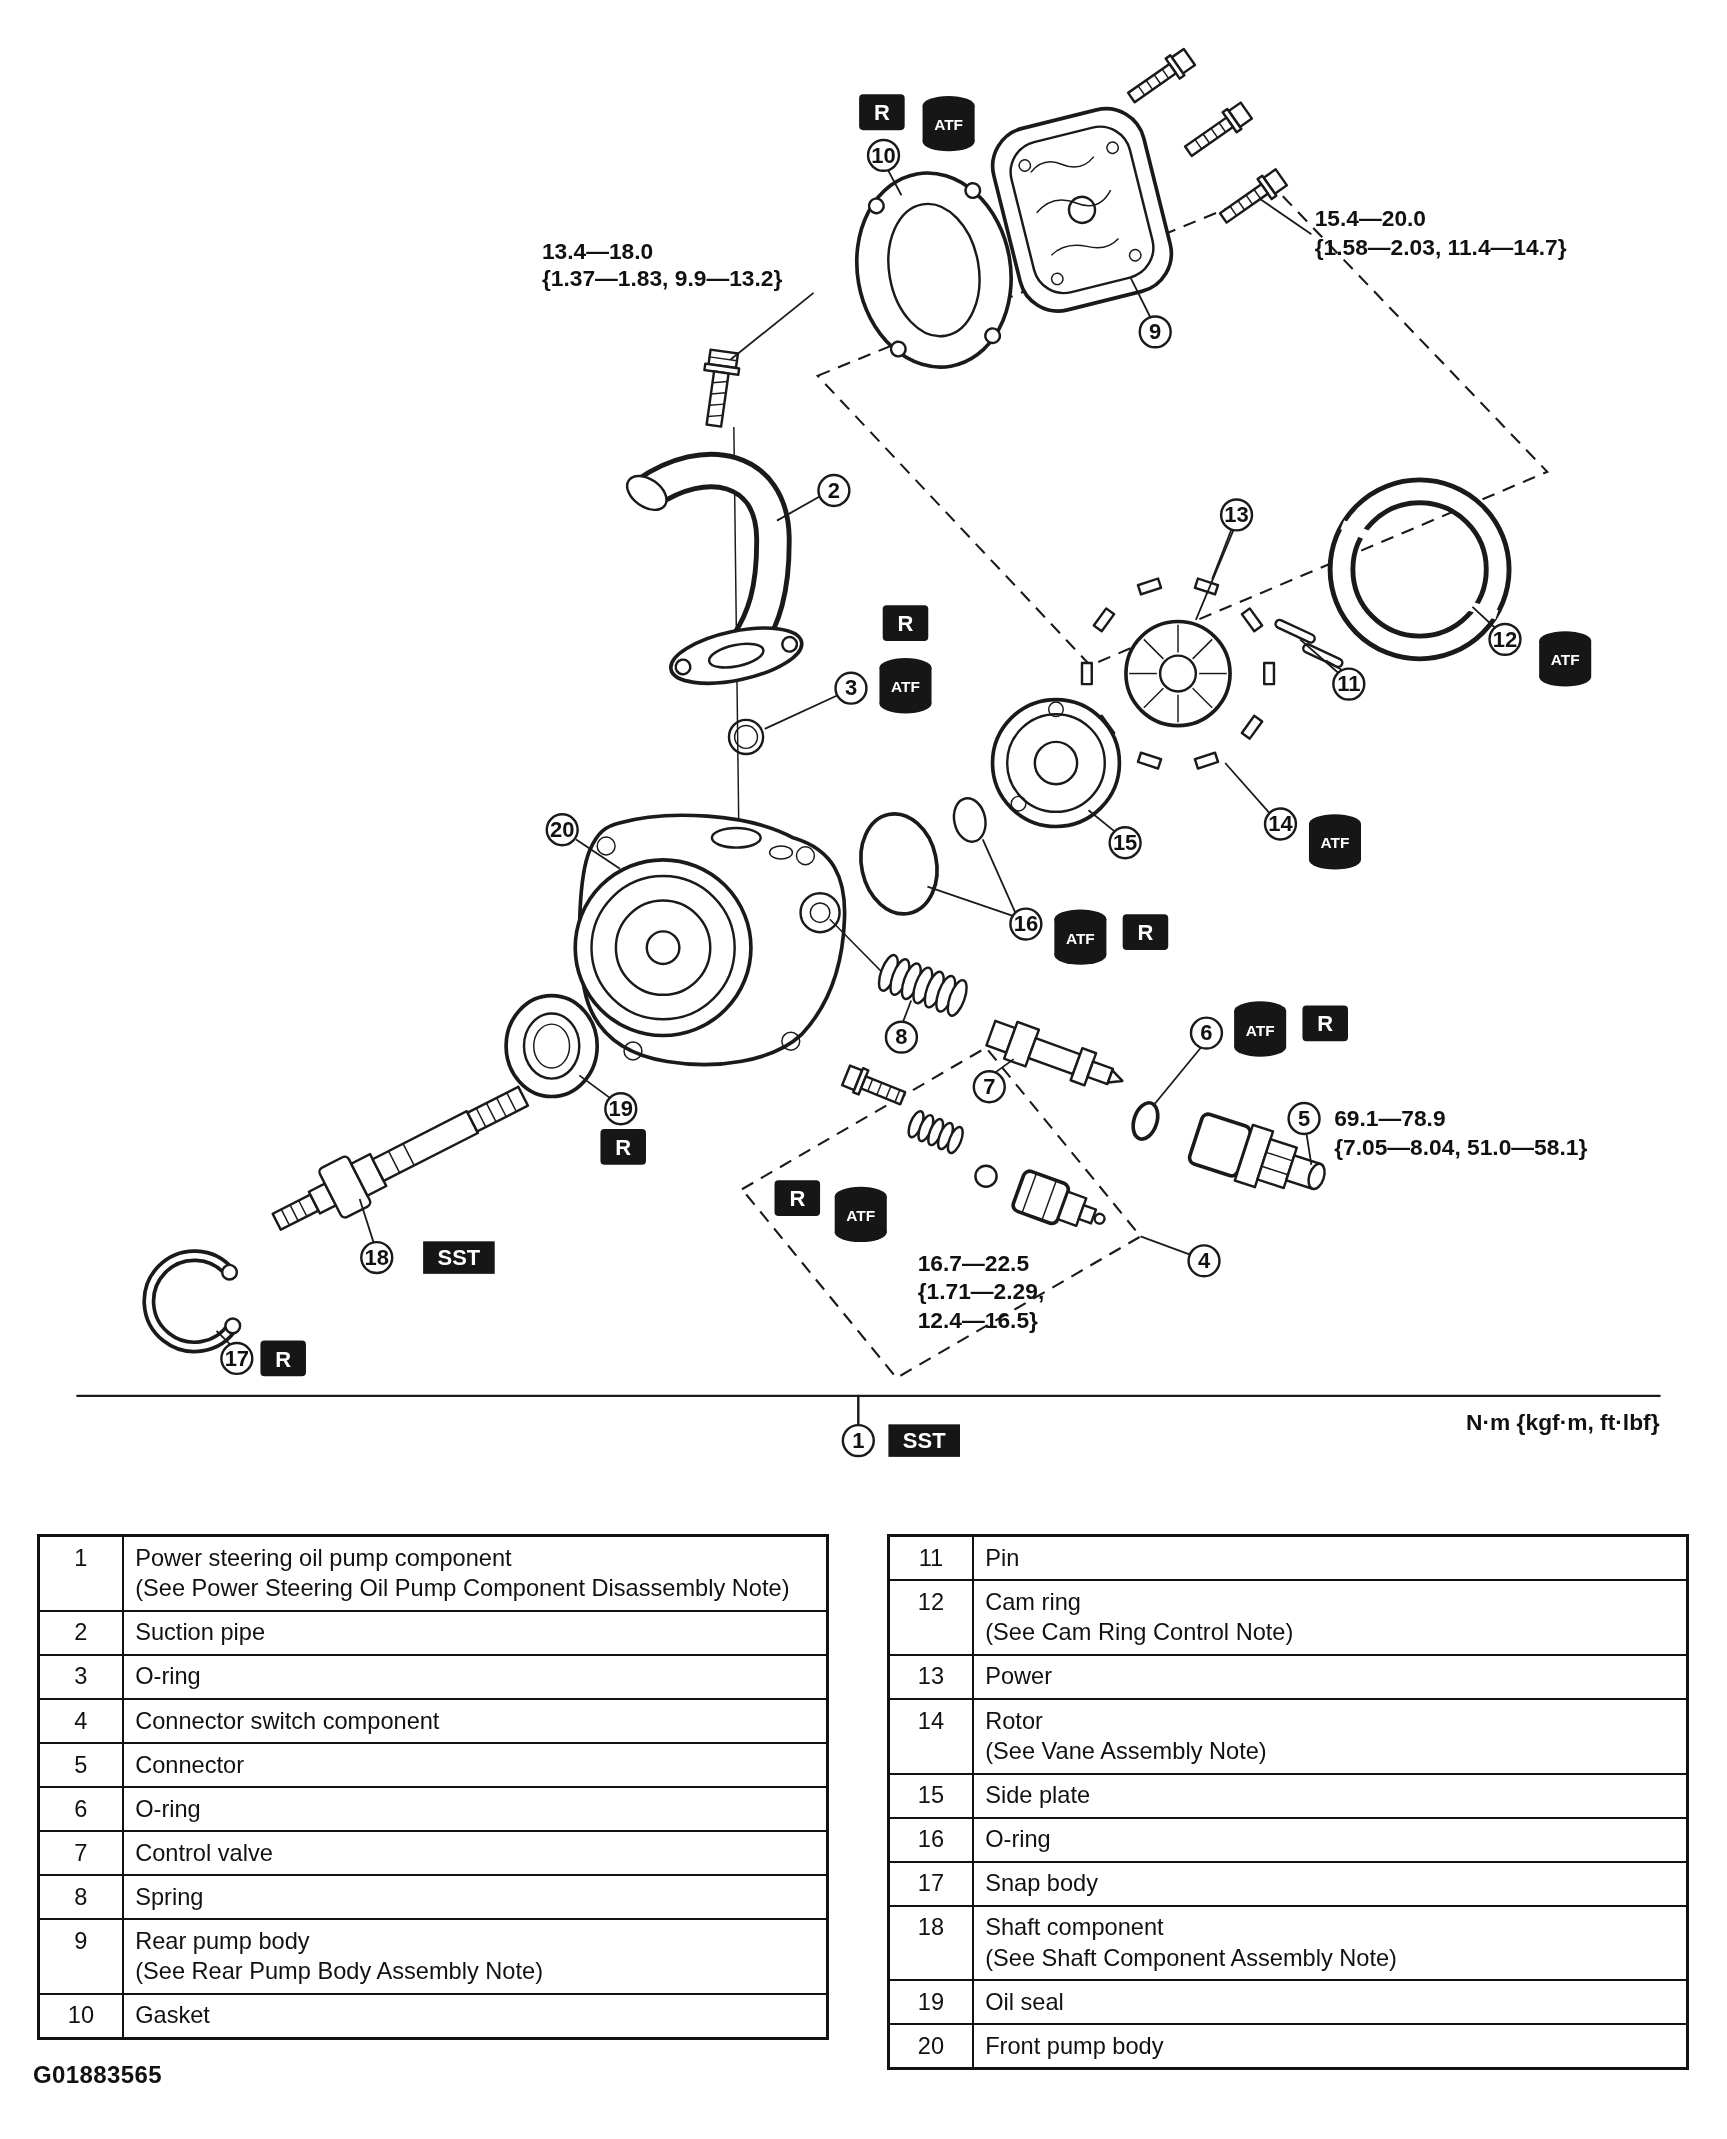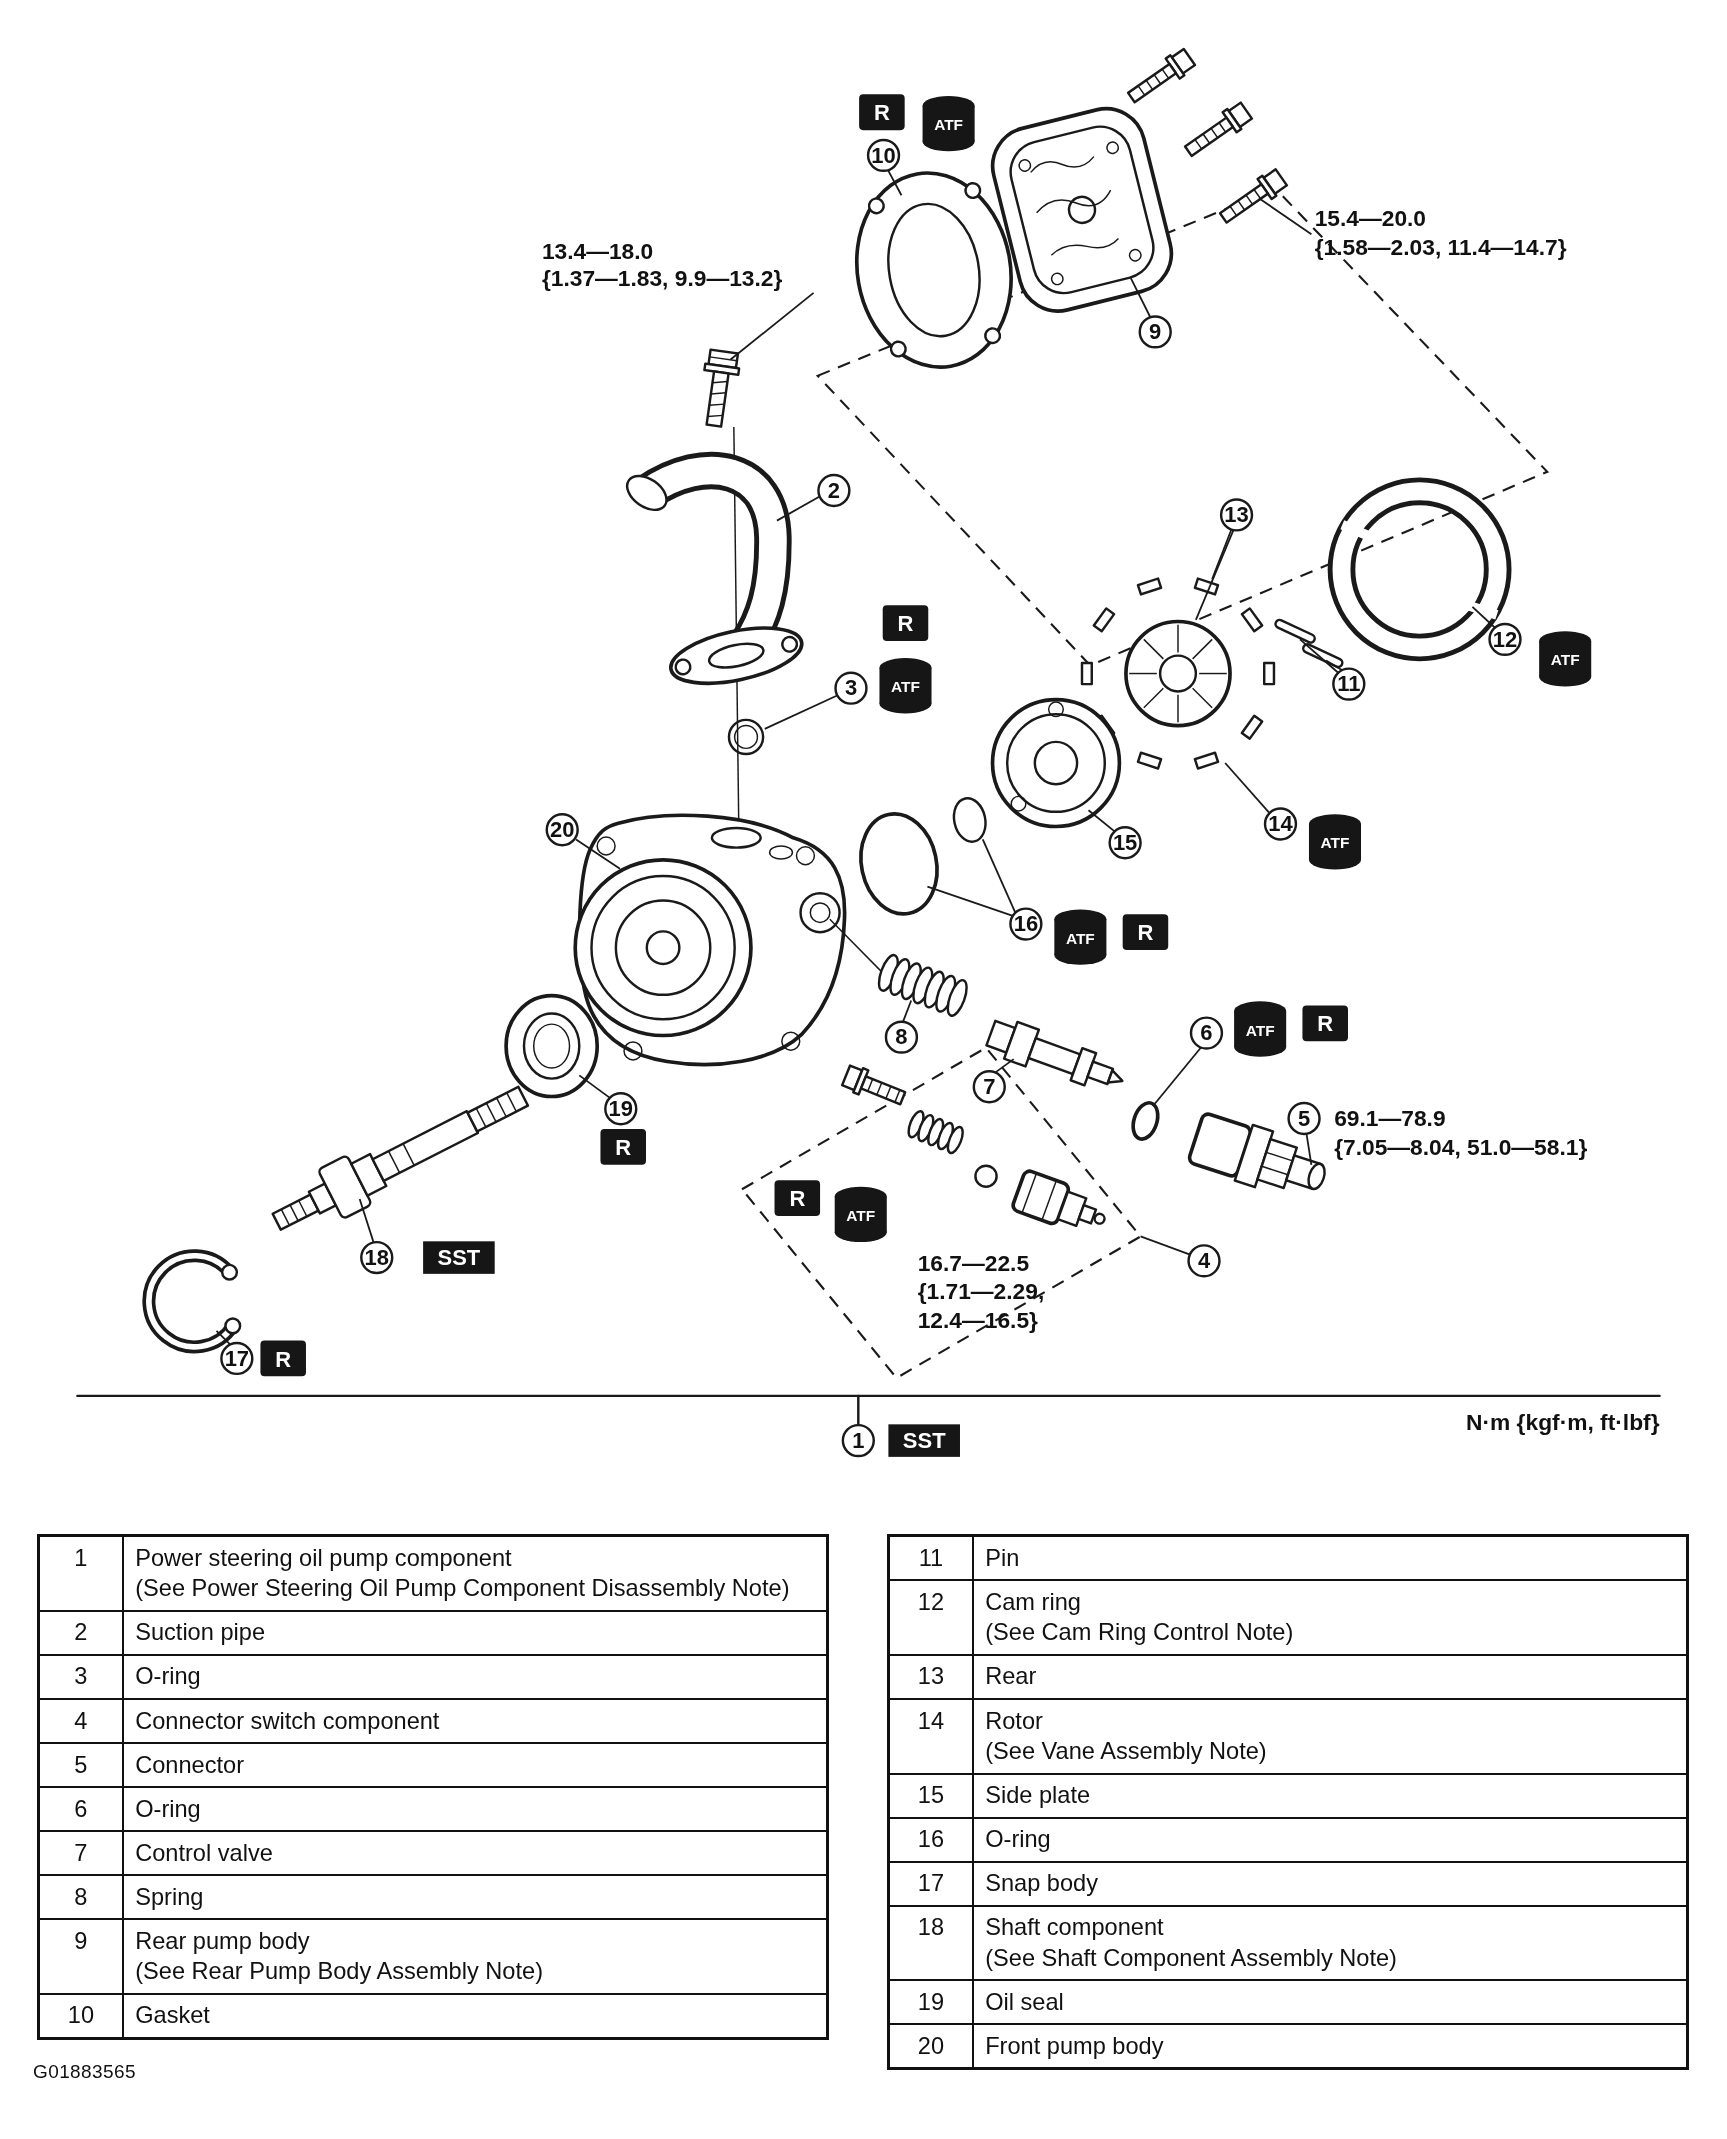--- a/index.html
+++ b/index.html
@@ -26,21 +26,21 @@
   .atf-marker text{fill:#fff;font:bold 19px "Liberation Sans",sans-serif;text-anchor:middle;}
 
   
   .parts-table{position:absolute;border-collapse:collapse;background:#fff;border:3.3px solid #111;table-layout:fixed;}
   .parts-table td{border:2px solid #111;font-size:23.6px;line-height:1.3;padding:5.7px 11.4px;vertical-align:top;}
   .parts-table td.num{width:59px;text-align:center;}
   .parts-table .pt-note:empty{display:none;}
   .parts-table.left{left:37px;top:1534px;width:792px;}
   .parts-table.right{left:887px;top:1534px;width:802px;}
 
-  .figure-code{position:absolute;left:33px;top:2061px;font-size:19px;font-weight:normal;letter-spacing:0.4px;}
+  .figure-code{position:absolute;left:33px;top:2061px;font-size:24px;font-weight:bold;letter-spacing:0.4px;}
 </style>
 </head>
 <body>
 
 <div class="page">
 
 <svg class="diagram" width="1728" height="1513" viewBox="0 0 2124 1860">
 
   <path class="dash" d="M 1005 462 L 1568 232 L 1902 580 L 1340 818 Z"></path>
   <path class="dash" d="M 912 1462 L 1212 1288 L 1402 1520 L 1102 1694 Z"></path>
@@ -569,21 +569,21 @@
     <tr>
       <td class="num">12</td>
       <td>
             <div>Cam ring</div>
             <div class="pt-note">(See Cam Ring Control Note)</div>
           </td>
     </tr>
     <tr>
       <td class="num">13</td>
       <td>
-            <div>Rear</div>
+            <div>Power</div>
           </td>
     </tr>
     <tr>
       <td class="num">14</td>
       <td>
             <div>Rotor</div>
             <div class="pt-note">(See Vane Assembly Note)</div>
           </td>
     </tr>
     <tr>

